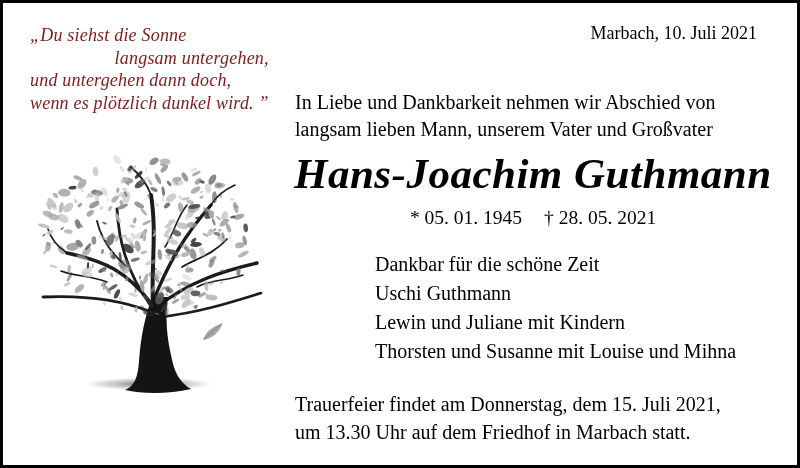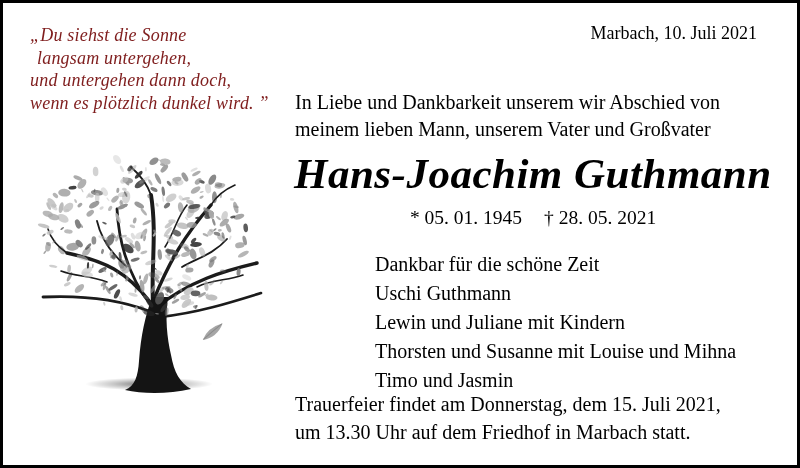--- a/index.html
+++ b/index.html
@@ -10,21 +10,21 @@
   }
   .page{
     position:relative;width:794px;height:462px;
     border:3px solid #000;background:#fff;overflow:hidden;
   }
   .quote{
     position:absolute;left:27px;top:21px;
     font-style:italic;font-size:18px;line-height:22.5px;color:#7f1d1d;
     letter-spacing:0.2px;
   }
-  .quote .qline-2{padding-left:7px;}
+  .quote .qline-2{padding-left:7px;text-align:right;}
   .dateline{
     position:absolute;top:20px;right:40px;
     font-size:18px;white-space:nowrap;
   }
   .intro{
     position:absolute;left:292px;top:86px;
     font-size:20px;line-height:26.5px;
   }
   .name{
     position:absolute;left:291px;top:146px;margin:0;
@@ -55,36 +55,35 @@
   <div class="quote">
     <div class="qline-1">„Du siehst die Sonne</div>
     <div class="qline-2">langsam untergehen,</div>
     <div class="qline-3">und untergehen dann doch,</div>
     <div class="qline-4">wenn es plötzlich dunkel wird. ”</div>
   </div>
 
   <div class="dateline">Marbach, 10. Juli 2021</div>
 
   <div class="intro">
-    <div>In Liebe und Dankbarkeit unserem wir Abschied von</div>
-    <div>meinem lieben Mann, unserem Vater und Großvater</div>
+    <div>In Liebe und Dankbarkeit nehmen wir Abschied von</div>
+    <div>langsam lieben Mann, unserem Vater und Großvater</div>
   </div>
 
   <h1 class="name">Hans-Joachim Guthmann</h1>
 
   <div class="dates">
     <span class="birth">* 05. 01. 1945</span><span class="death">† 28. 05. 2021</span>
   </div>
 
   <div class="family">
     <div>Dankbar für die schöne Zeit</div>
     <div>Uschi Guthmann</div>
     <div>Lewin und Juliane mit Kindern</div>
     <div>Thorsten und Susanne mit Louise und Mihna</div>
-    <div>Timo und Jasmin</div>
   </div>
 
   <div class="funeral">
     <div>Trauerfeier findet am Donnerstag, dem 15. Juli 2021,</div>
     <div>um 13.30 Uhr auf dem Friedhof in Marbach statt.</div>
   </div>
 
   <div class="tree">
     <svg viewBox="0 0 240 248" width="240" height="248" xmlns="http://www.w3.org/2000/svg">
       <defs>

